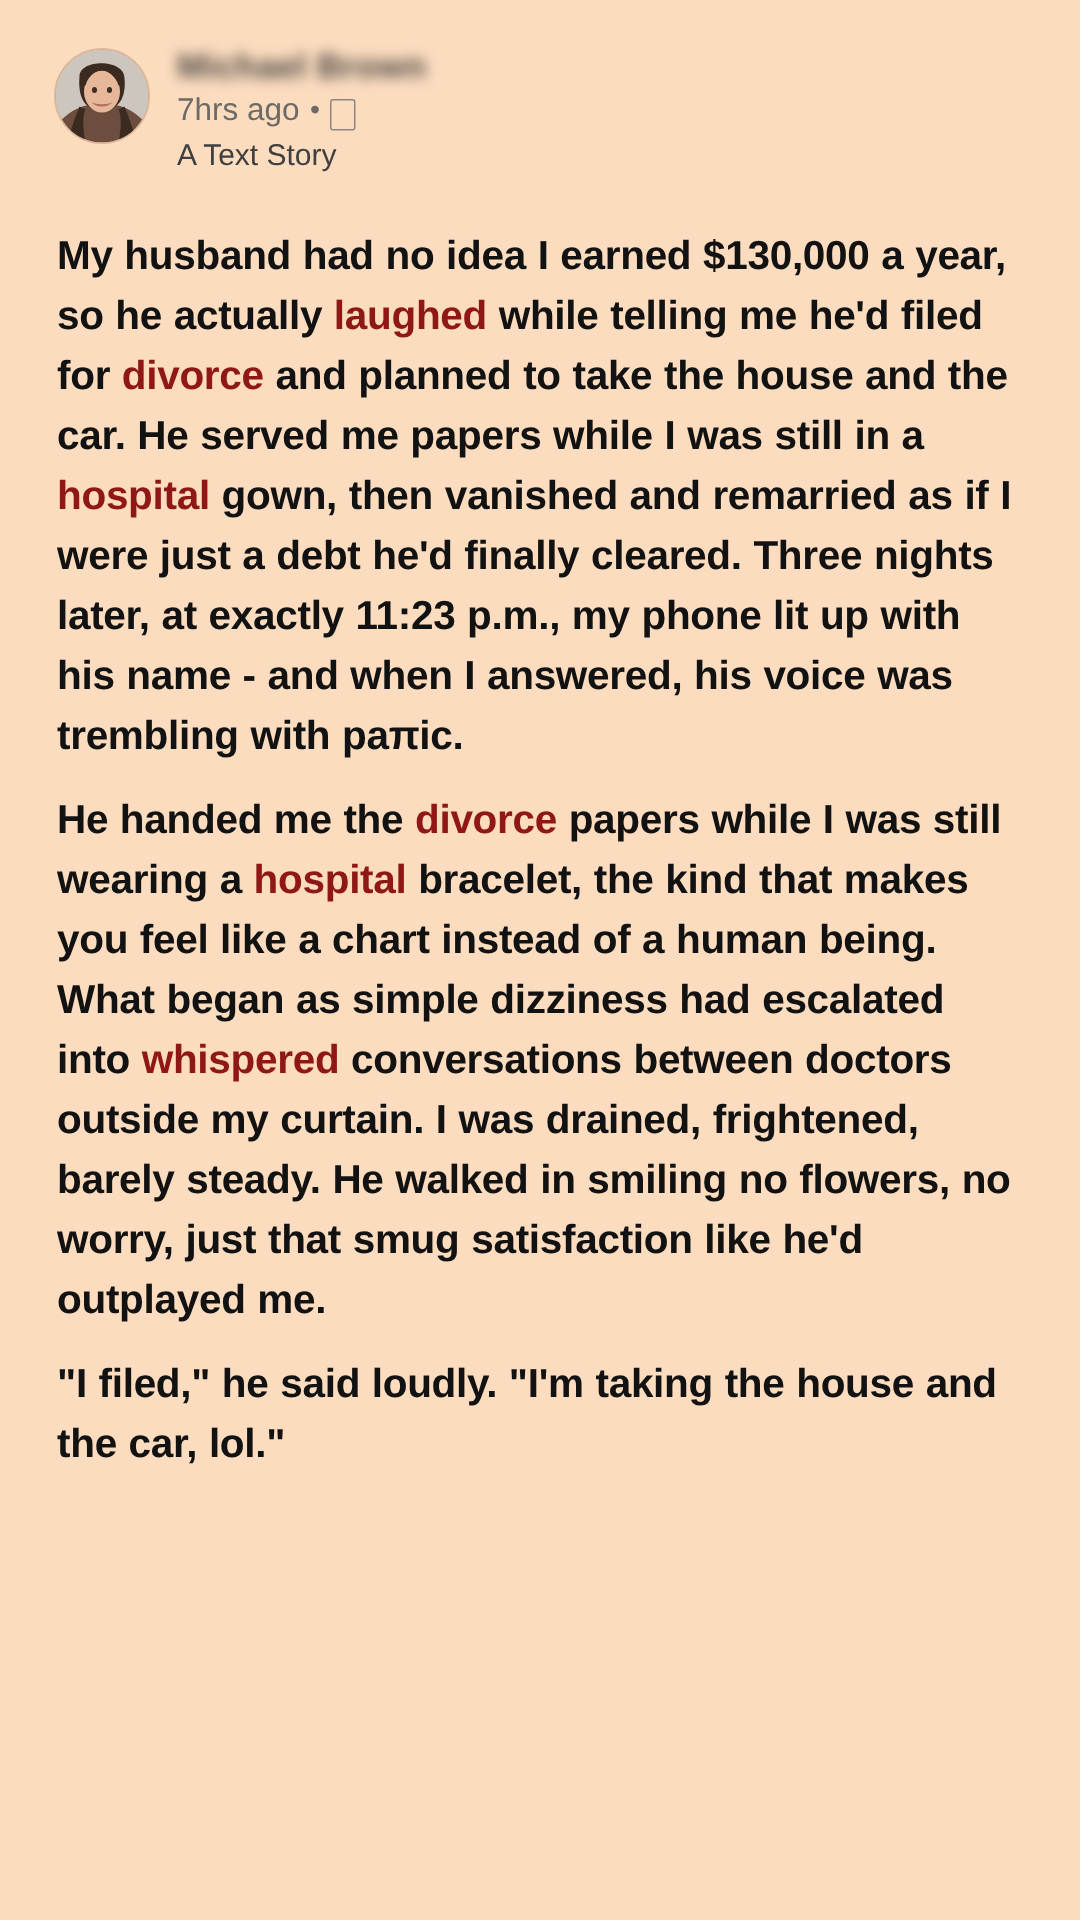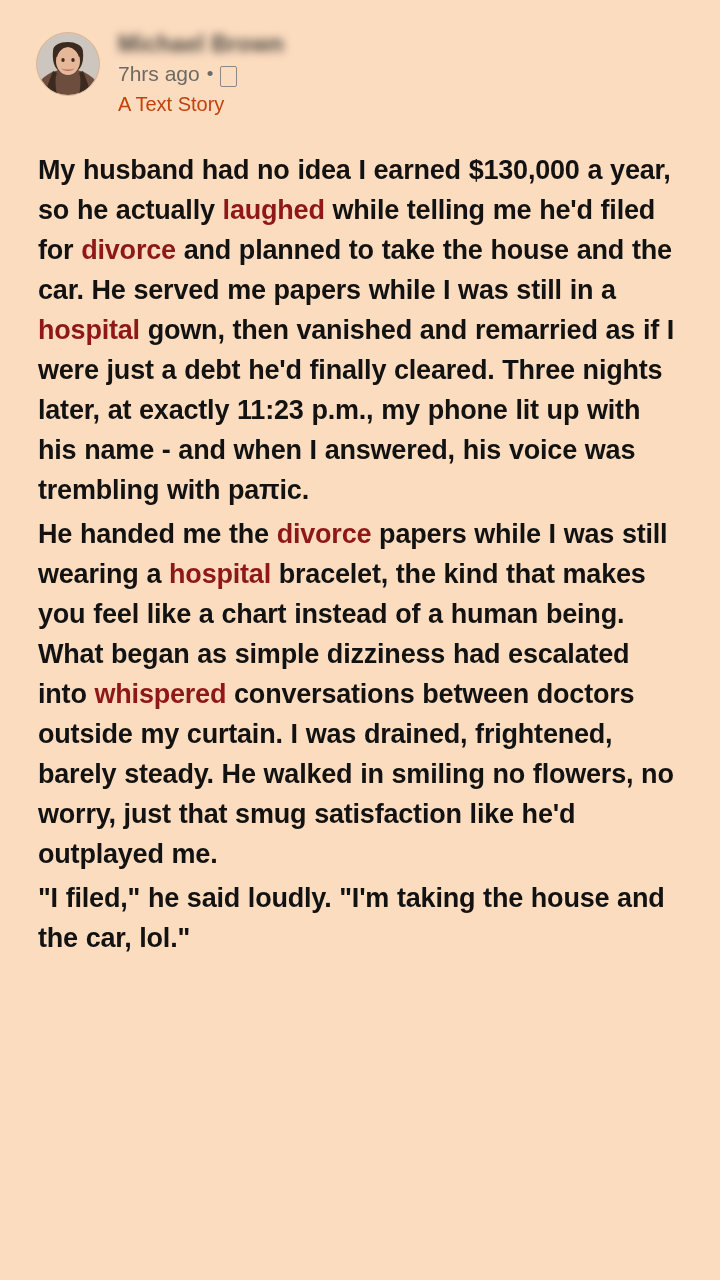--- a/index.html
+++ b/index.html
@@ -73,41 +73,41 @@
     display: inline-block;
     width: 15px;
     height: 19px;
     border: 1.5px solid #8a8784;
     border-radius: 2px;
     position: relative;
     top: 2px;
   }
   .story-type {
     font-size: 20px;
-    color: #c2410c;
+    color: #404040;
     margin-top: 5px;
     line-height: 24px;
   }
   .story-body {
     padding: 18px 38px 0 38px;
     font-size: 27px;
     line-height: 40px;
     font-weight: bold;
     color: #121212;
     letter-spacing: -0.2px;
     word-spacing: 0.5px;
   }
   .hl {
     color: #8f1718;
   }
   .para {
     margin: 0;
   }
   .para + .para {
-    margin-top: 4px;
+    margin-top: 16px;
   }
 </style>
 </head>
 <body>
 
 <div class="post">
 
   <div class="post-header">
 
     <div class="avatar">

